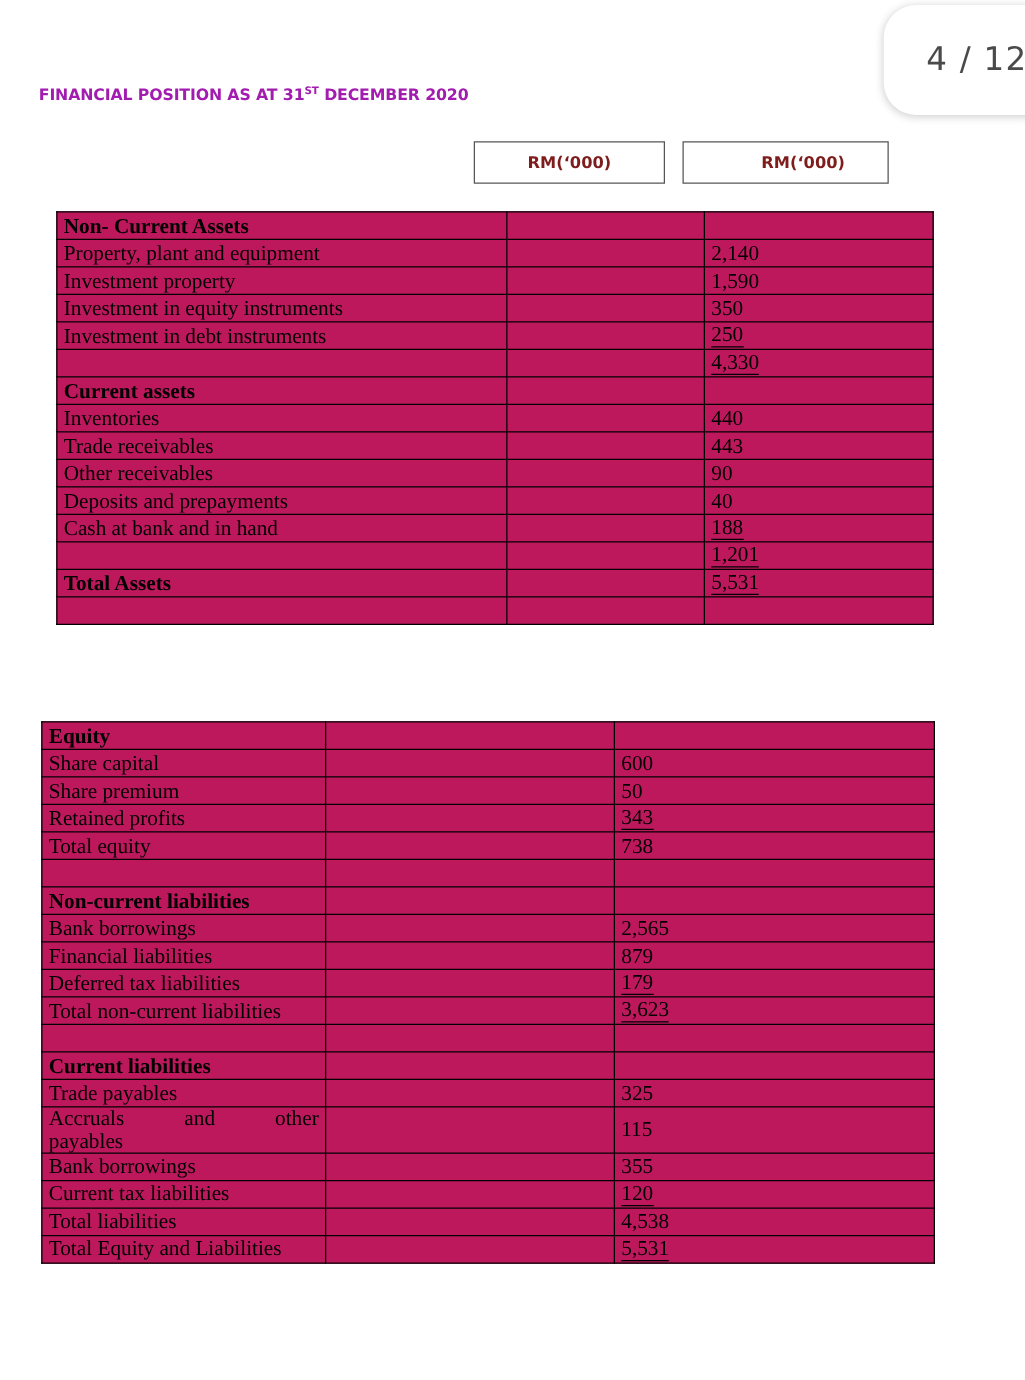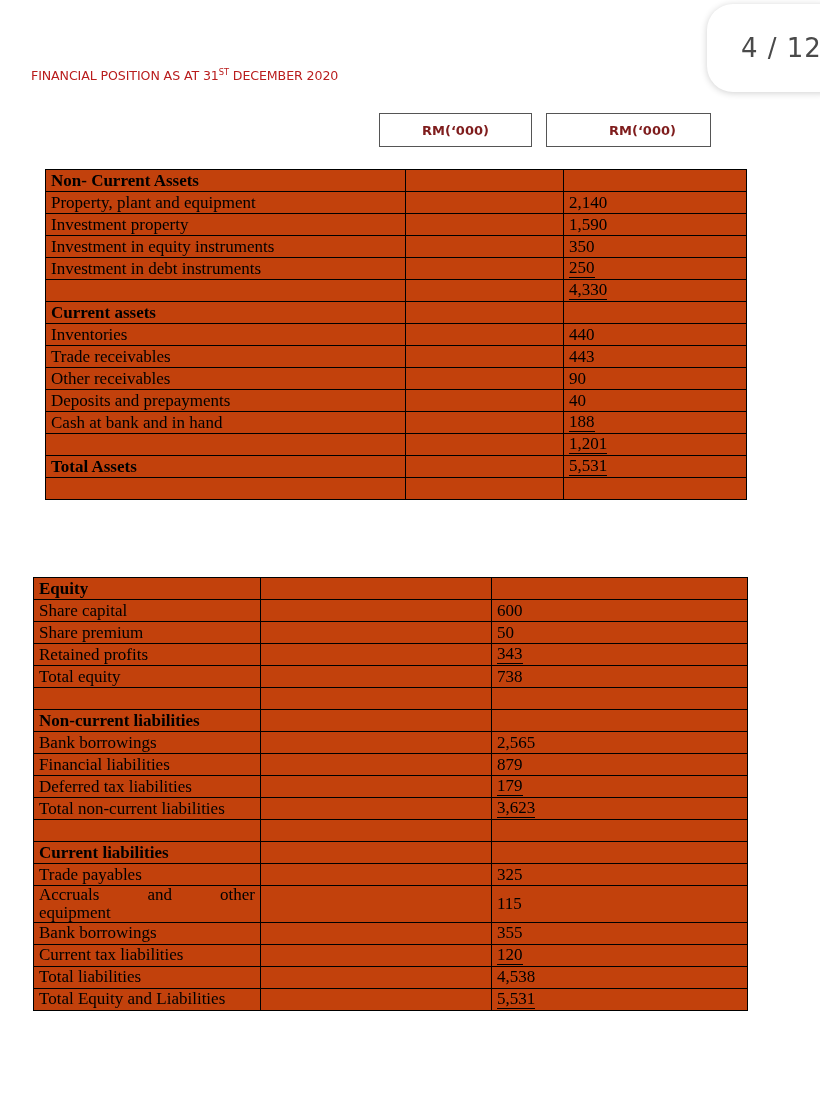--- a/index.html
+++ b/index.html
@@ -40,24 +40,24 @@
     letter-spacing: 1px;
     white-space: nowrap;
   }
 
   
   #doc-title {
     position: absolute;
     top: 68px;
     left: 31px;
     font-family: "DejaVu Sans", sans-serif;
-    font-weight: normal;
+    font-weight: bold;
     font-size: 12.6px;
     letter-spacing: -0.1px;
-    color: #b91c1c;
+    color: #a21caf;
     white-space: nowrap;
   }
   #doc-title sup {
     font-size: 8.3px;
     vertical-align: super;
     line-height: 0;
   }
 
   
   .rm-box {
@@ -88,21 +88,21 @@
     box-sizing: border-box;
   }
 
   
   table.fin {
     position: absolute;
     border-collapse: collapse;
     table-layout: fixed;
     font-family: "Liberation Serif", serif;
     font-size: 17px;
-    background: #c2410c;
+    background: #be185d;
   }
   table.fin td {
     border: 1px solid #000000;
     padding: 0 5px;
     height: 22px;
     vertical-align: middle;
     line-height: 1.05;
     box-sizing: border-box;
   }
 
@@ -320,21 +320,21 @@
         <td class="c-val tall"></td>
       </tr>
       <tr>
         <td class="c-label">Trade payables</td>
         <td class="c-mid"></td>
         <td class="c-val"><span class="val-wrap">325</span></td>
       </tr>
       <tr>
         <td class="c-label justify">
           <span class="jline">Accruals and other</span>
-          <span class="jline last">equipment</span>
+          <span class="jline last">payables</span>
         </td>
         <td class="c-mid justify"></td>
         <td class="c-val justify"><span class="val-wrap">115</span></td>
       </tr>
       <tr>
         <td class="c-label">Bank borrowings</td>
         <td class="c-mid"></td>
         <td class="c-val"><span class="val-wrap">355</span></td>
       </tr>
       <tr>

